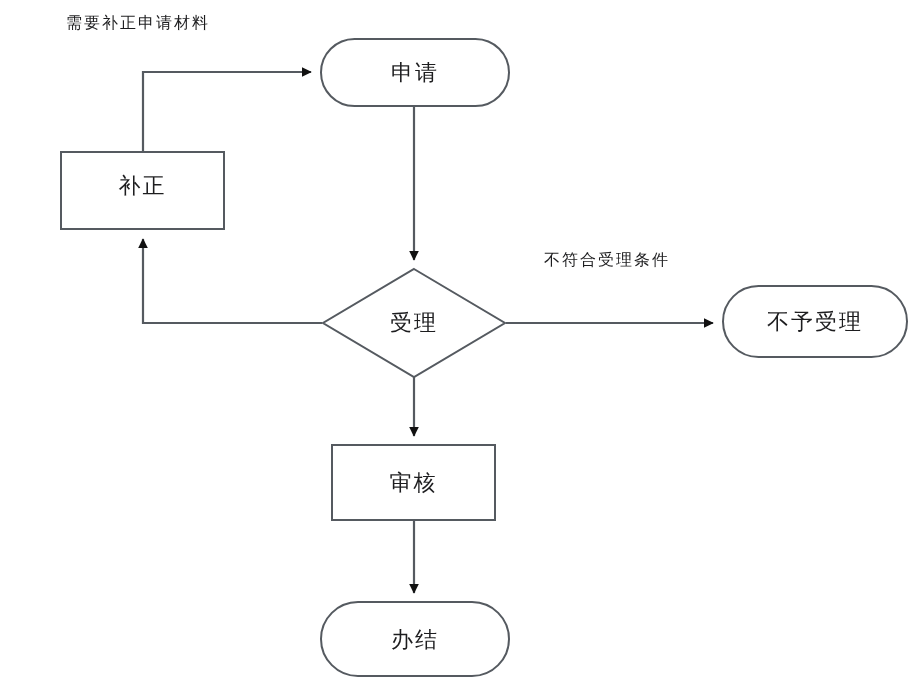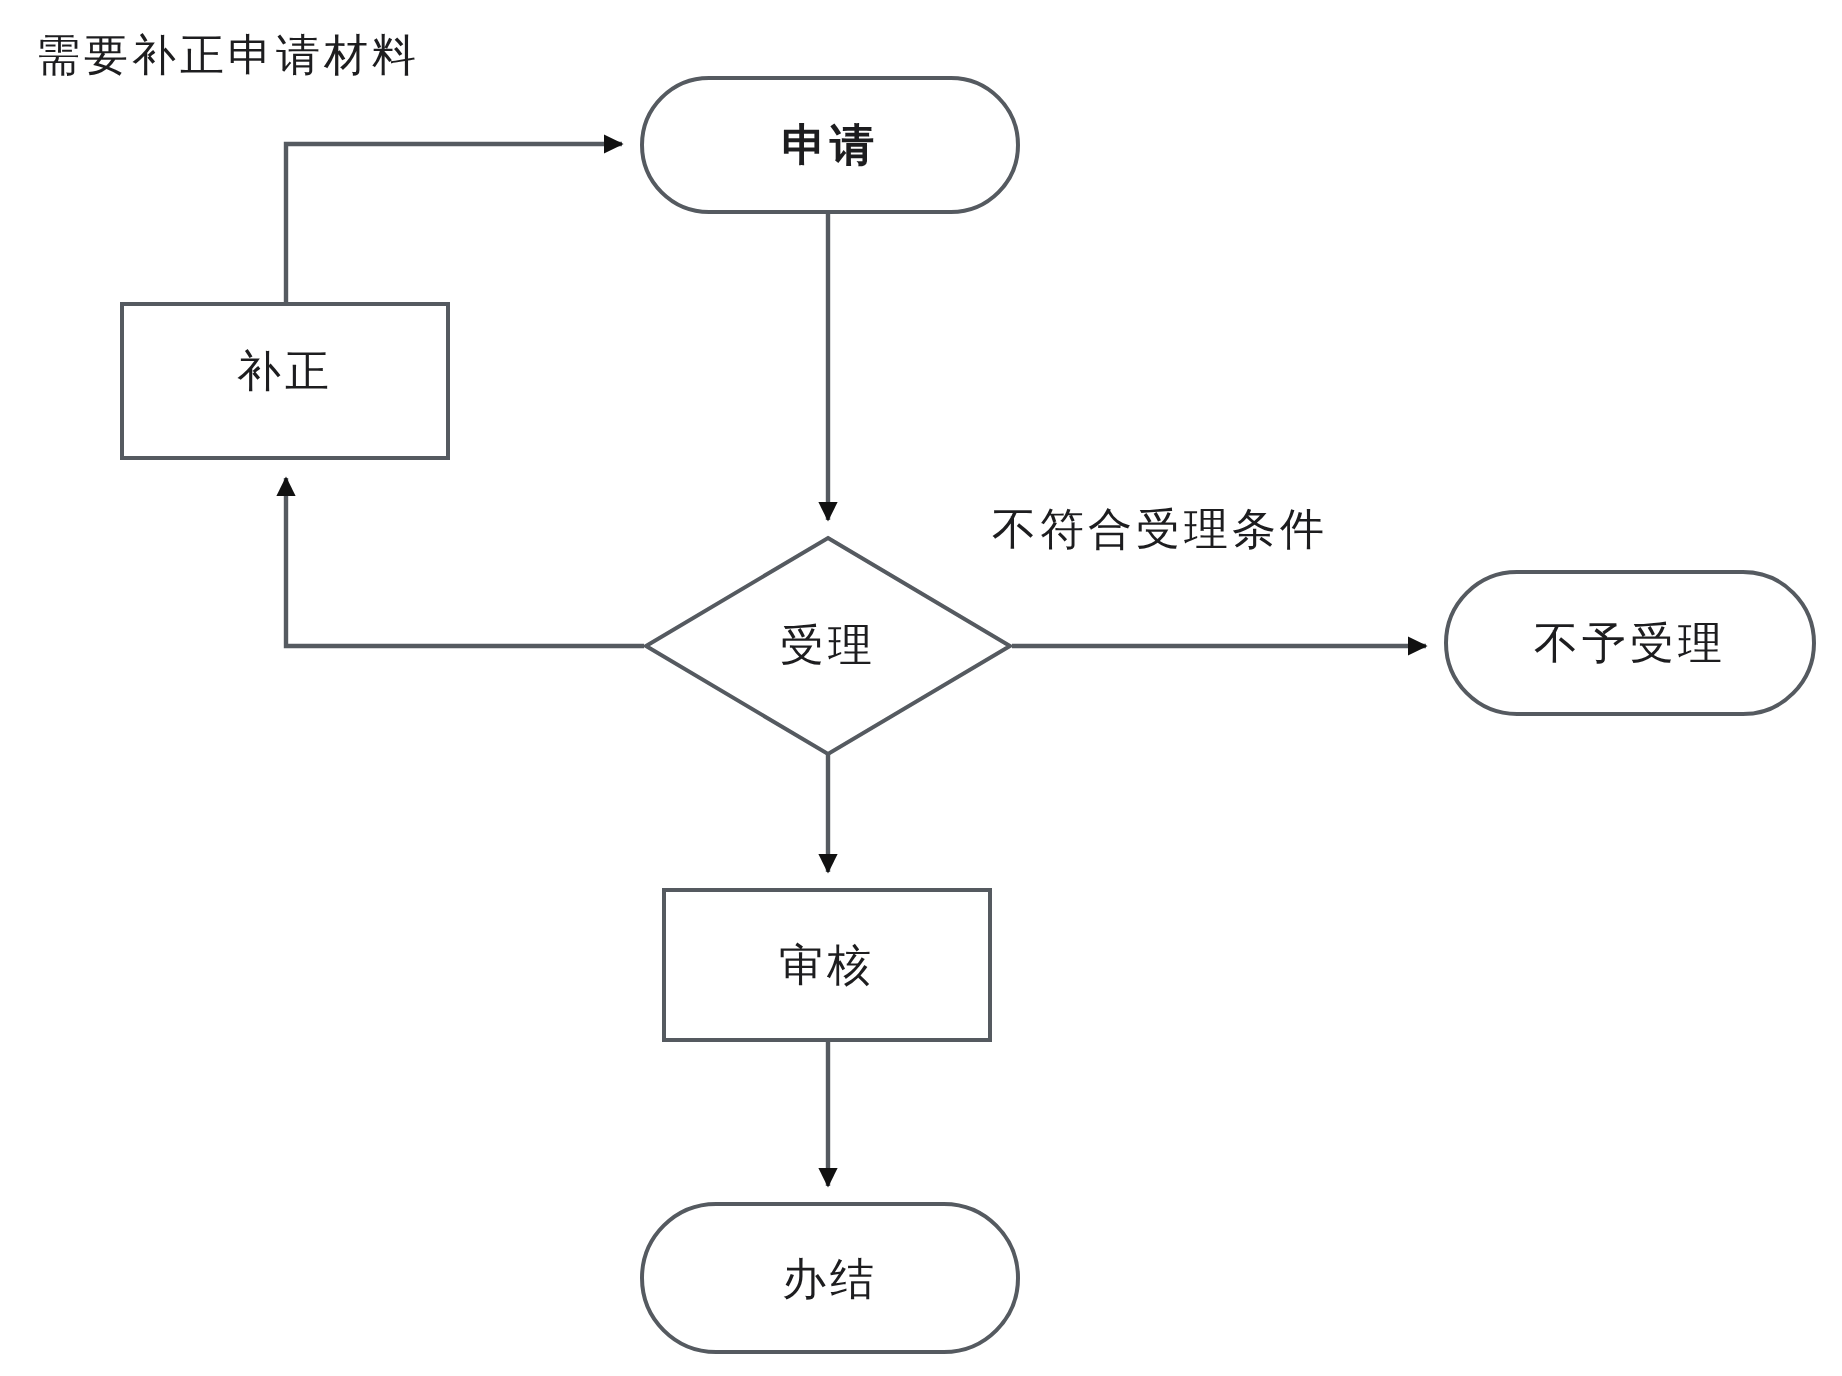--- a/index.html
+++ b/index.html
@@ -45,24 +45,25 @@
     color: #1d1d1f;
     font-size: 22px;
     letter-spacing: 2px;
     white-space: nowrap;
     font-family: "Liberation Serif", "DejaVu Serif", serif;
     text-rendering: geometricPrecision;
   }
   .edge-label {
     position: absolute;
     color: #1d1d1f;
-    font-size: 22px;
+    font-size: 16px;
     letter-spacing: 2px;
     white-space: nowrap;
     font-family: "Liberation Serif", "DejaVu Serif", serif;
+    margin-left: 48px;
   }
 </style>
 </head>
 <body>
 
 <div id="canvas">
 
   <svg id="flow-svg" viewBox="0 0 921 688">
     <defs>
       <marker id="arrowhead" markerWidth="11" markerHeight="11" refX="9.2" refY="5.5" orient="auto" markerUnits="userSpaceOnUse">
@@ -88,21 +89,21 @@
 
     <path class="connector" d="M 322,323 L 143,323 L 143,239" marker-end="url(#arrowhead)"></path>
 
     <path class="connector" d="M 506,323 L 713,323" marker-end="url(#arrowhead)"></path>
 
     <path class="connector" d="M 414,377 L 414,436" marker-end="url(#arrowhead)"></path>
 
     <path class="connector" d="M 414,521 L 414,593" marker-end="url(#arrowhead)"></path>
   </svg>
 
-  <div class="node-label" style="left:320px; top:38px; width:190px; height:69px;font-weight:bold;">申请</div>
+  <div class="node-label" style="left:320px; top:38px; width:190px; height:69px;">申请</div>
 
   <div class="node-label" style="left:60px; top:151px; width:165px; height:70px;">补正</div>
 
   <div class="node-label" style="left:322px; top:268px; width:184px; height:110px;">受理</div>
 
   <div class="node-label" style="left:722px; top:285px; width:186px; height:73px;">不予受理</div>
 
   <div class="node-label" style="left:331px; top:444px; width:165px; height:77px;border-radius:28px;">审核</div>
 
   <div class="node-label" style="left:320px; top:601px; width:190px; height:77px;">办结</div>

